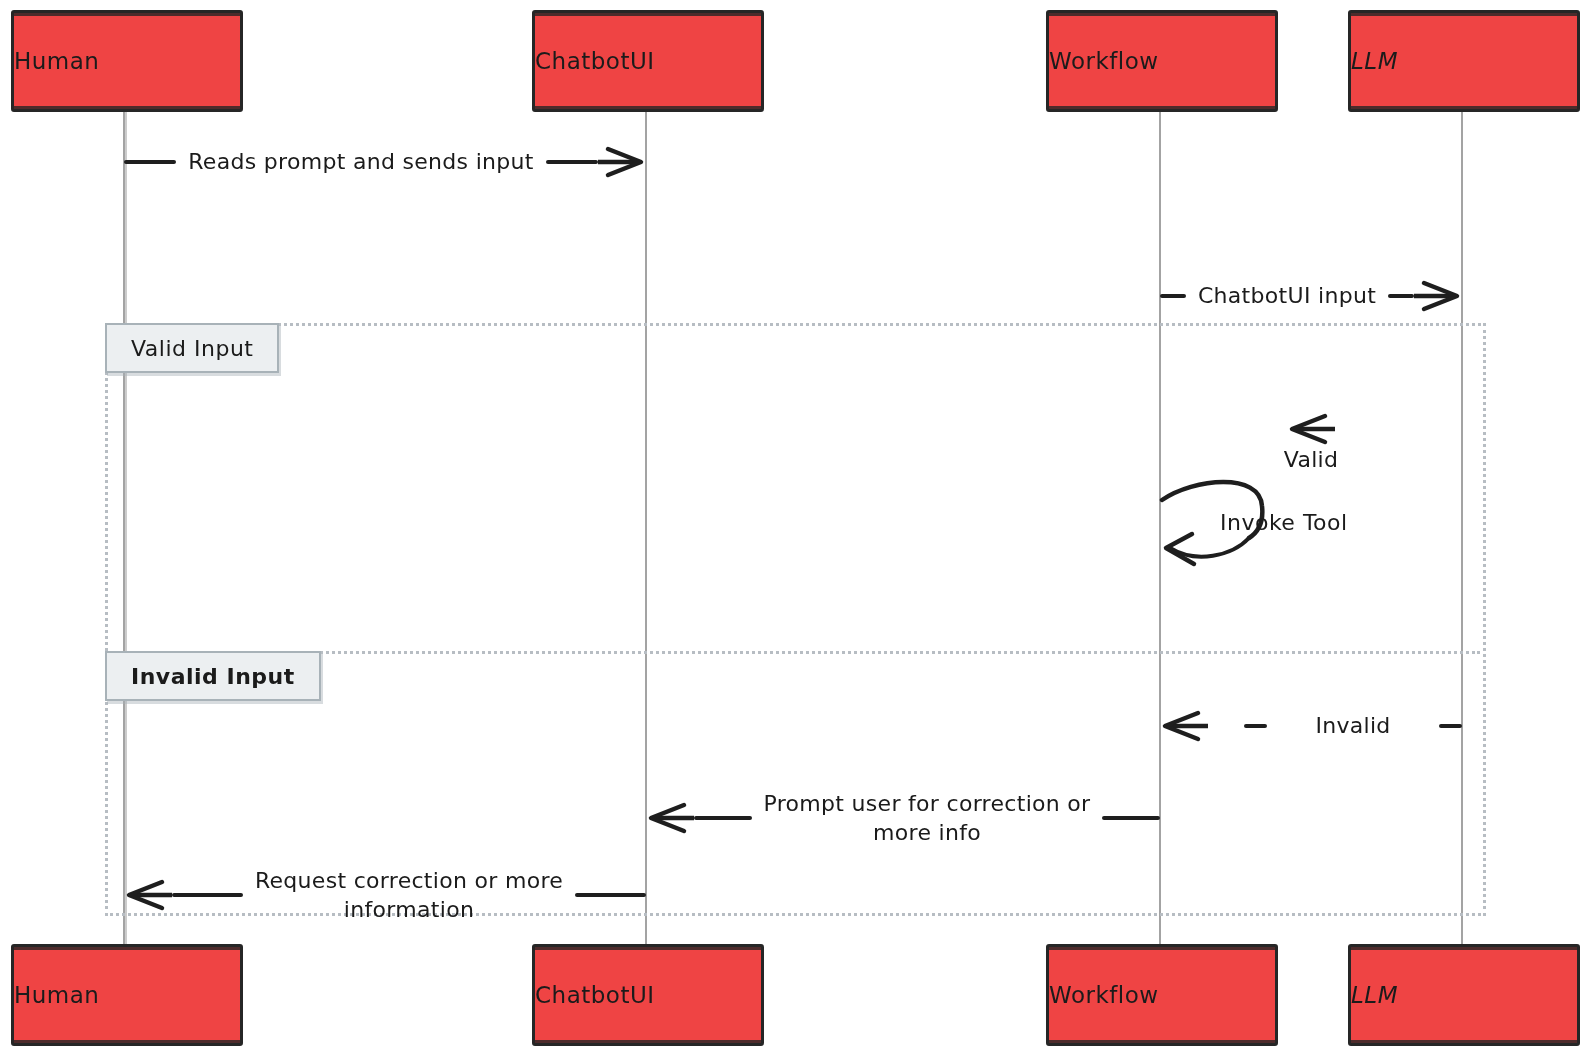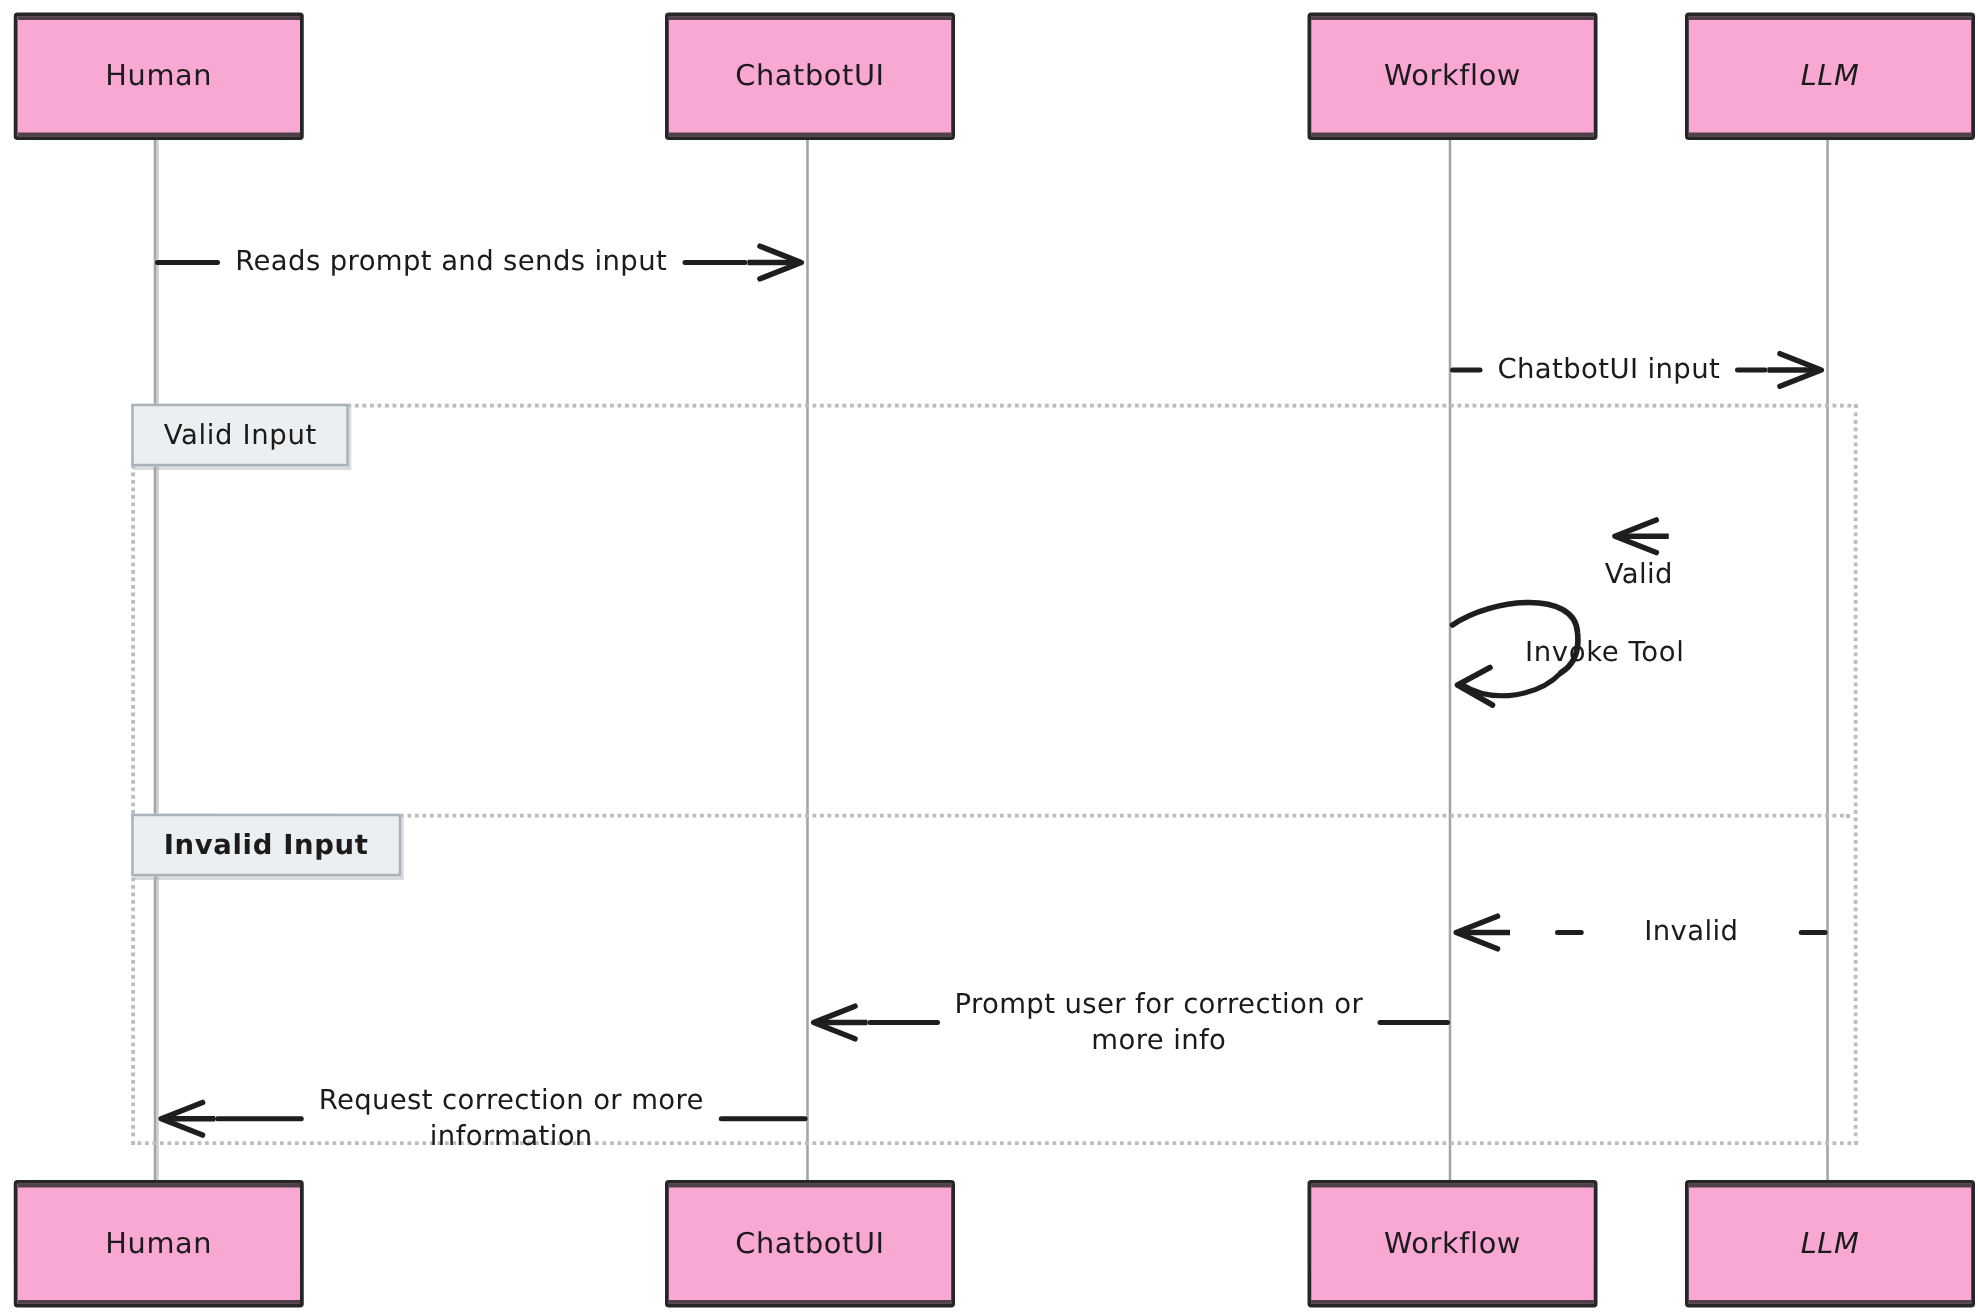--- a/index.html
+++ b/index.html
@@ -14,23 +14,23 @@
   
   .lifeline{
     position:absolute;top:106px;height:838px;width:2px;
     background:#a3a3a3;
   }
   .lifeline.double{box-shadow:2px 0 0 rgba(163,163,163,.55);}
   
   .actor{
     position:absolute;width:226px;height:96px;
     border:3px solid #262626;border-radius:3px;
-    background:#f9a8d4;
+    background:#ef4444;
     box-shadow:inset 0 3px 0 rgba(38,38,38,.8), inset 0 -3px 0 rgba(38,38,38,.8);
-    display:flex;align-items:center;justify-content:center;
+    display:flex;align-items:center;justify-content:flex-start;
     font-size:23px;letter-spacing:.5px;
     z-index:3;
   }
   
   .frame{
     position:absolute;left:105px;top:323px;width:1375px;height:587px;
     border:3px dotted #b7bdc3;
     z-index:0;
   }
   .frame-divider{
@@ -105,21 +105,21 @@
   <div class="actor" style="left:532px;top:944px;">
     <span>ChatbotUI</span>
   </div>
   <div class="actor" style="left:1046px;top:944px;">
     <span>Workflow</span>
   </div>
   <div class="actor" style="left:1348px;top:944px;font-style:italic;">
     <span>LLM</span>
   </div>
 
-  <div class="msg" style="left:124px;top:144px;width:522px;height:36px;margin-top:48px;">
+  <div class="msg" style="left:124px;top:144px;width:522px;height:36px;">
     <div class="seg"></div>
     <div class="lbl">Reads prompt and sends input</div>
     <div class="seg"></div>
     <svg class="ah" width="48" height="32" viewBox="0 0 48 32">
       <path d="M0 16 H40" fill="none" stroke="#1e1e1e" stroke-width="4.5" stroke-linecap="round"></path>
       <path d="M10 3 L43 16 L10 29" fill="none" stroke="#1e1e1e" stroke-width="4.5" stroke-linecap="round" stroke-linejoin="round"></path>
     </svg>
   </div>
 
 
@@ -144,21 +144,21 @@
   </div>
 
   <svg class="selfloop-svg" width="118" height="100" viewBox="0 0 118 100">
     <path d="M4 22 C36 0 102 -6 104 28 C106 46 99 55 91 60" fill="none" stroke="#1e1e1e" stroke-width="4.5" stroke-linecap="round"></path>
     <path d="M91 60 C74 78 38 86 12 70" fill="none" stroke="#1e1e1e" stroke-width="4" stroke-linecap="round"></path>
     <path d="M34 56 L8 70 L36 86" fill="none" stroke="#1e1e1e" stroke-width="4.5" stroke-linecap="round" stroke-linejoin="round"></path>
   </svg>
   <div class="selfloop-label">Invoke Tool</div>
 
 
-  <div class="msg" style="left:1160px;top:728px;width:302px;height:36px;gap:36px;">
+  <div class="msg" style="left:1160px;top:708px;width:302px;height:36px;gap:36px;">
     <svg class="ah" width="48" height="32" viewBox="0 0 48 32">
       <path d="M8 16 H48" fill="none" stroke="#1e1e1e" stroke-width="4.5" stroke-linecap="round"></path>
       <path d="M38 3 L5 16 L38 29" fill="none" stroke="#1e1e1e" stroke-width="4.5" stroke-linecap="round" stroke-linejoin="round"></path>
     </svg>
     <div class="seg"></div>
     <div class="lbl">Invalid</div>
     <div class="seg"></div>
   </div>
 
   <div class="msg" style="left:646px;top:786px;width:514px;height:64px;">

